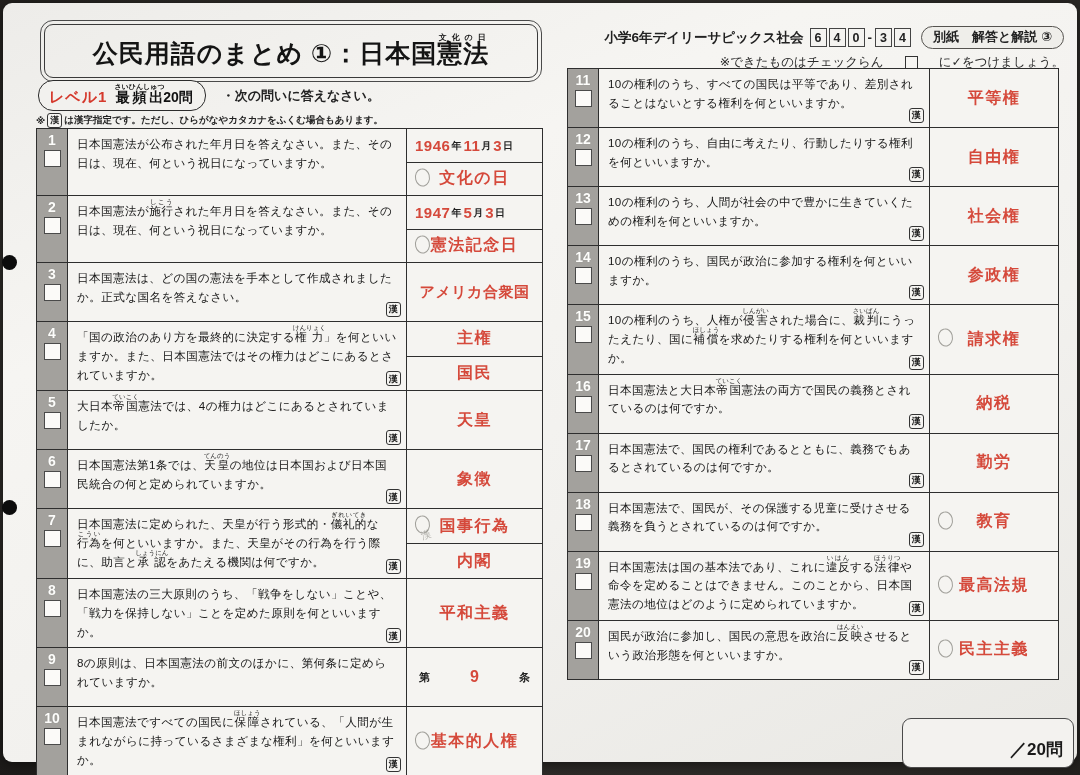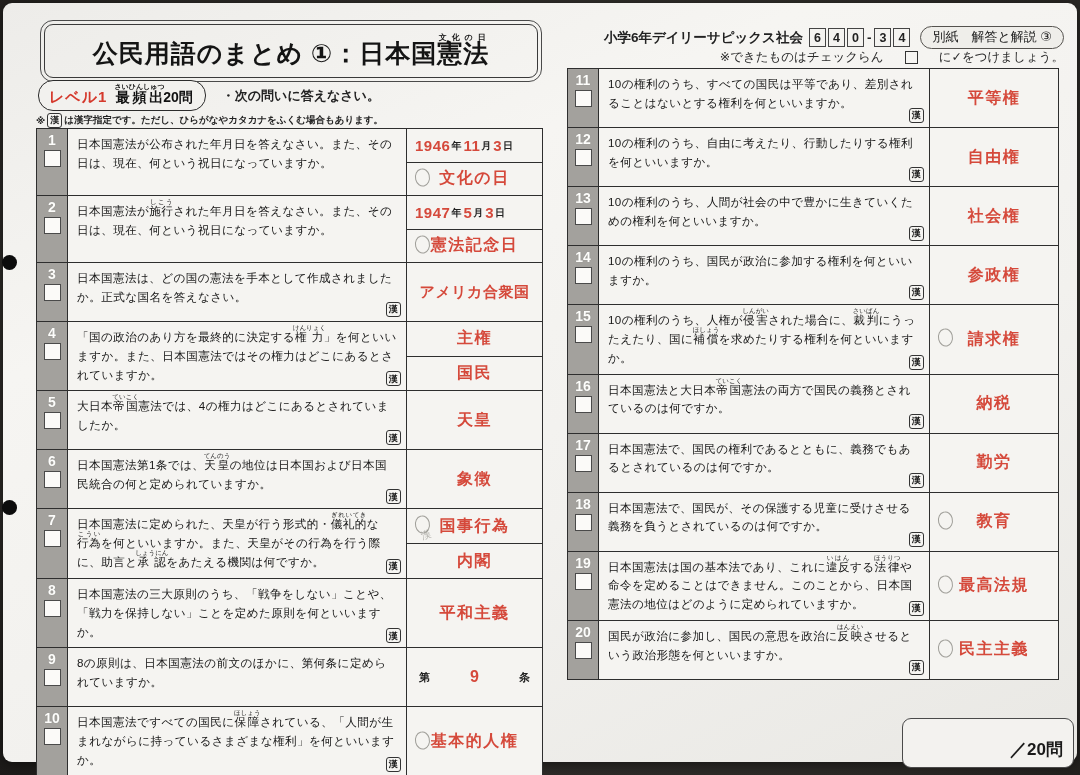--- a/index.html
+++ b/index.html
@@ -25,22 +25,22 @@
     display:flex;align-items:center;justify-content:center;
     font-size:25px;font-weight:bold;letter-spacing:1px;color:#141414;
   }
   .title-box::after{content:"";position:absolute;inset:-5px;border:1.1px solid #4a4a4a;border-radius:13px;pointer-events:none;}
   .title-box ruby rt{font-size:8px;font-weight:bold;letter-spacing:2px;}
 
   .header-right{position:absolute;right:16px;top:26px;text-align:right;}
   .hr-line1{display:flex;align-items:center;justify-content:flex-end;gap:2px;font-size:13.5px;font-weight:bold;color:#222;}
   .digit-box{display:inline-flex;align-items:center;justify-content:center;width:15px;height:17px;border:1.2px solid #444;background:#f4f3f0;font-size:12.5px;font-weight:bold;}
   .digit-dash{font-weight:bold;margin:0 1px;}
-  .supp-pill{margin-left:8px;border:1.3px solid #55534f;border-radius:12px;padding:1px 11px 2px;font-size:13px;font-weight:normal;background:#efeeea;}
-  .hr-line2{font-size:12.5px;color:#2a2a2a;display:flex;align-items:center;justify-content:flex-end;gap:20px;}
+  .supp-pill{margin-left:8px;border:1.3px solid #55534f;border-radius:12px;padding:1px 11px 2px;font-size:13px;font-weight:bold;background:#efeeea;}
+  .hr-line2{margin-top:5px;font-size:12.5px;color:#2a2a2a;display:flex;align-items:center;justify-content:flex-end;gap:20px;}
   .mini-box{display:inline-block;width:11px;height:11px;border:1.3px solid #333;background:#f6f5f2;margin:0 1px;}
 
   .level-row{position:absolute;left:38px;top:80px;display:flex;align-items:center;gap:16px;}
   .level-pill{border:1.6px solid #2c2c2c;border-radius:15px;padding:2px 12px 3px 10px;display:flex;align-items:flex-end;gap:7px;background:#f2f1ee;}
   .level-name{color:#d5392c;font-size:15px;font-weight:bold;letter-spacing:1px;}
   .level-sub{font-size:14px;font-weight:bold;color:#111;}
   .level-sub ruby rt{font-size:7px;font-weight:bold;}
   .instruction{font-size:13px;font-weight:600;color:#222;}
 
   .kanji-note{position:absolute;left:36px;top:113px;font-size:9.5px;font-weight:bold;color:#222;display:flex;align-items:center;gap:2px;}

